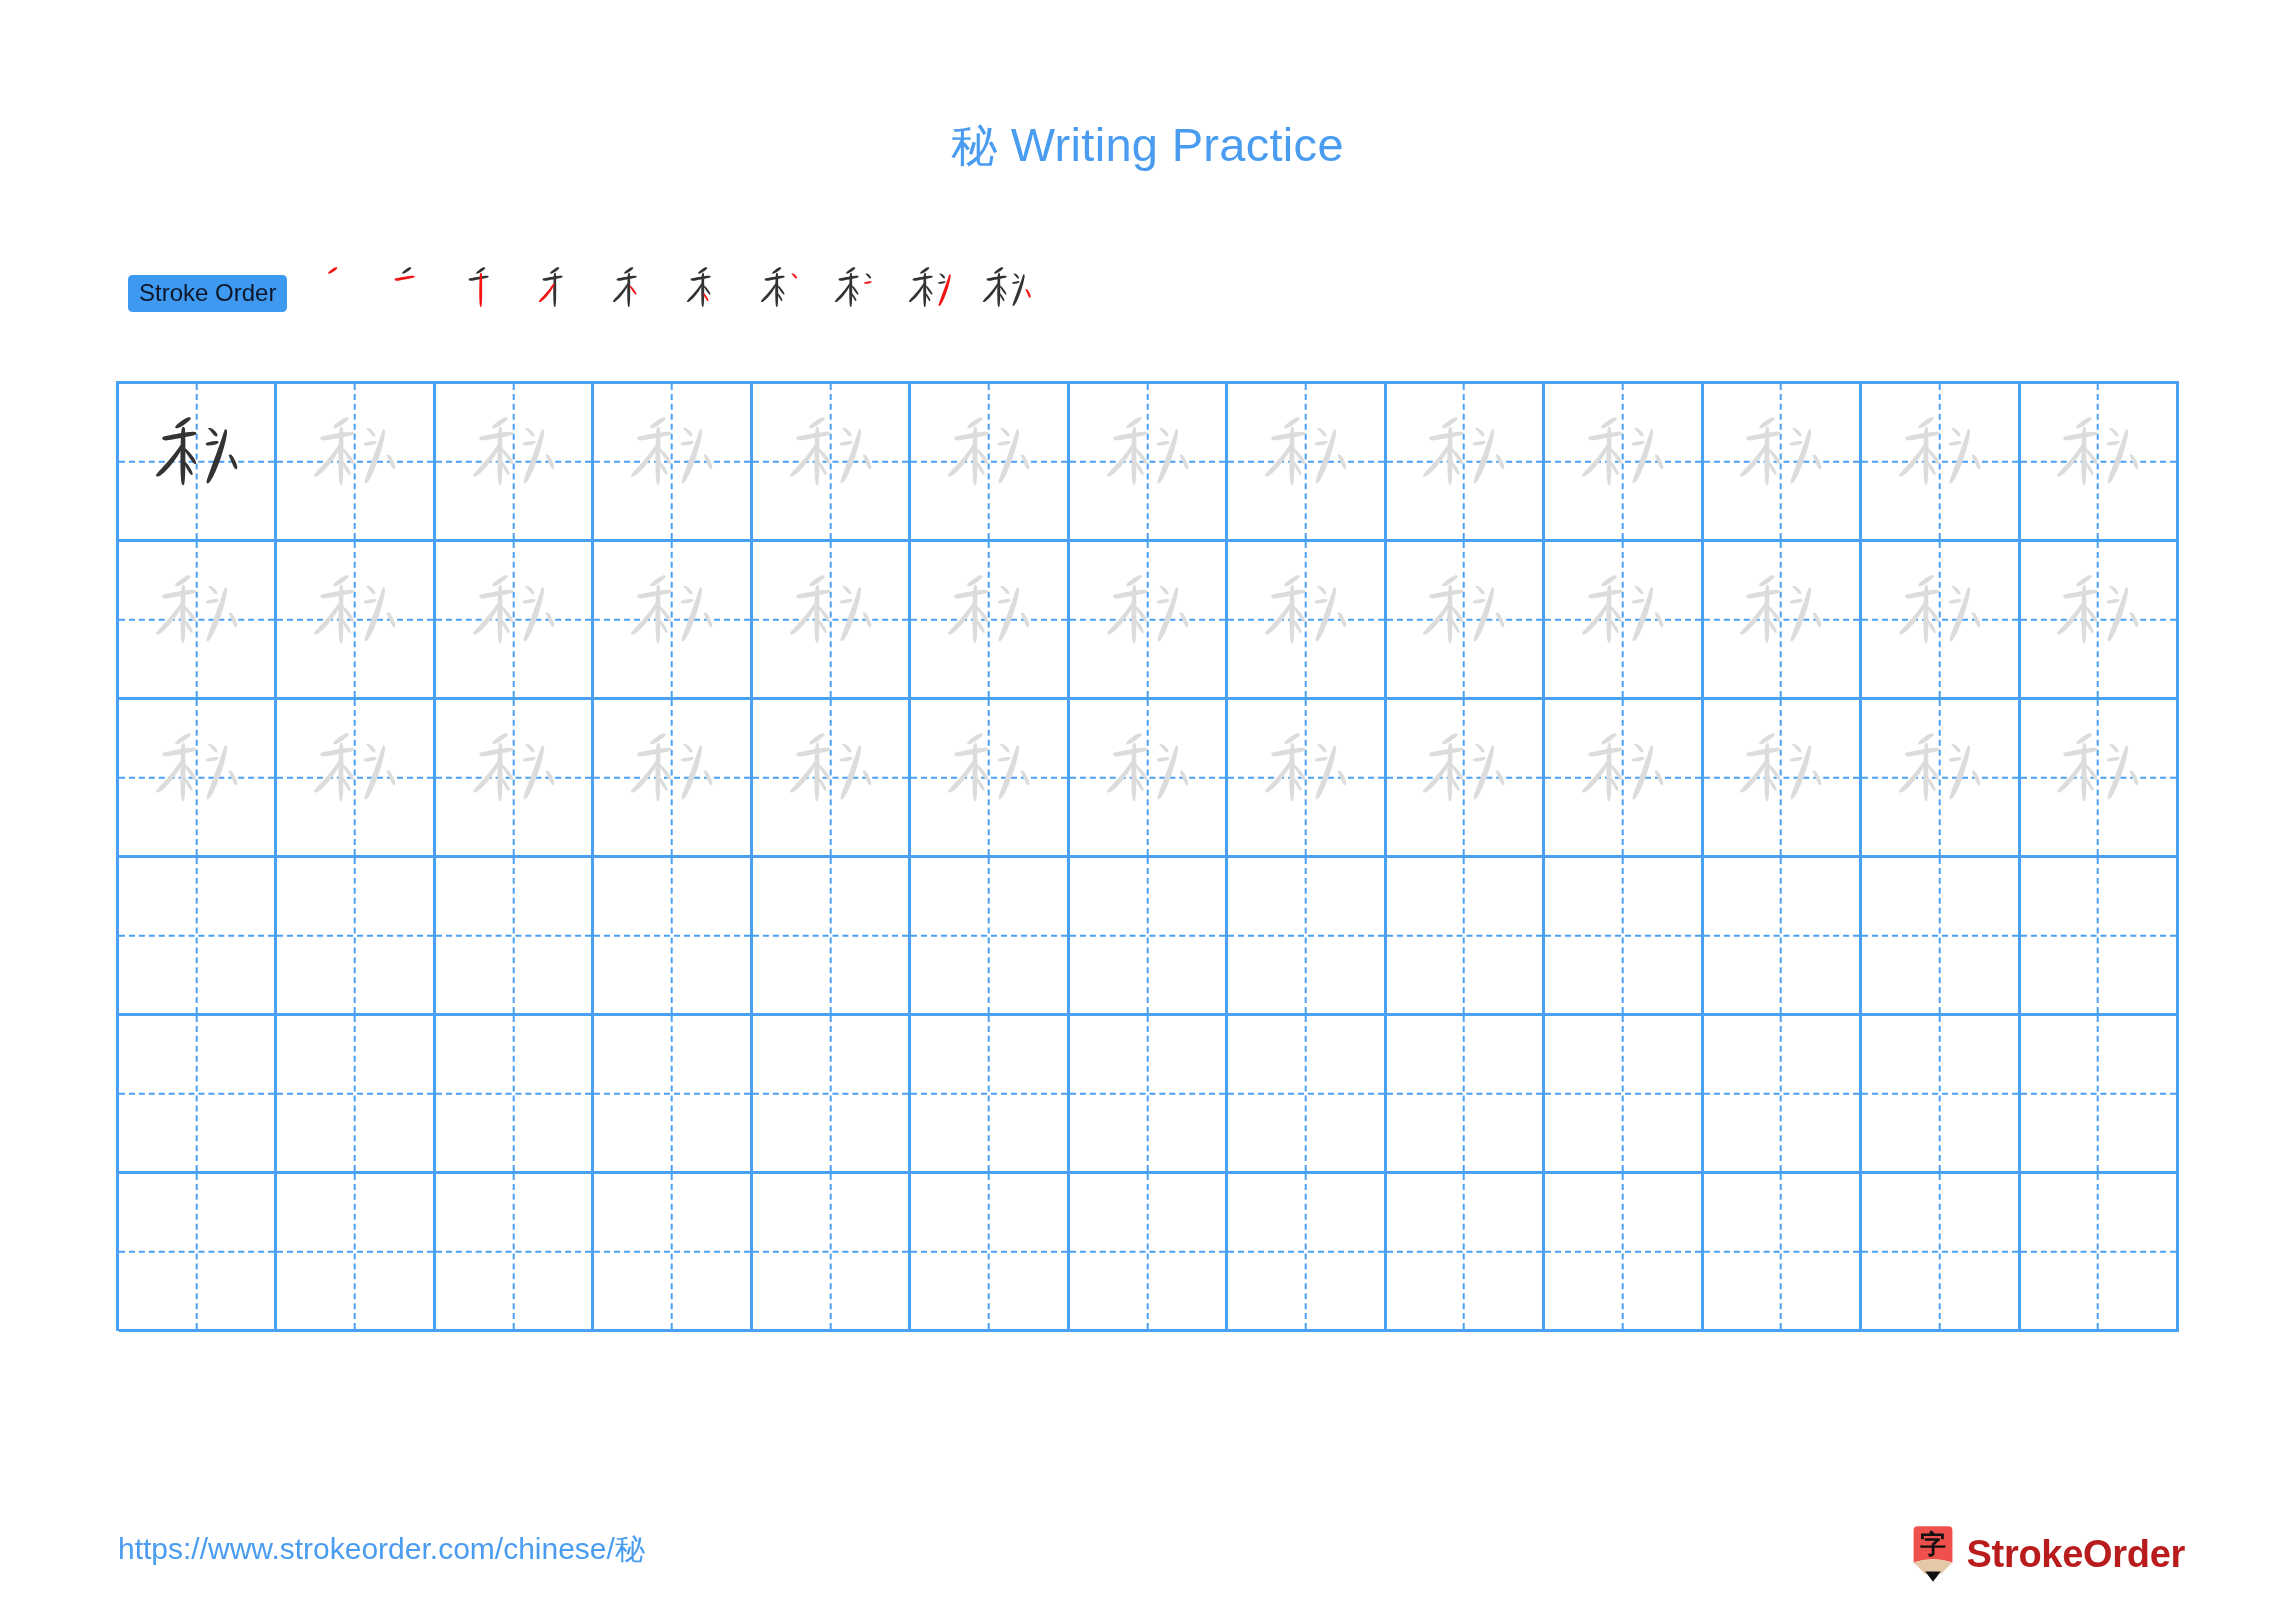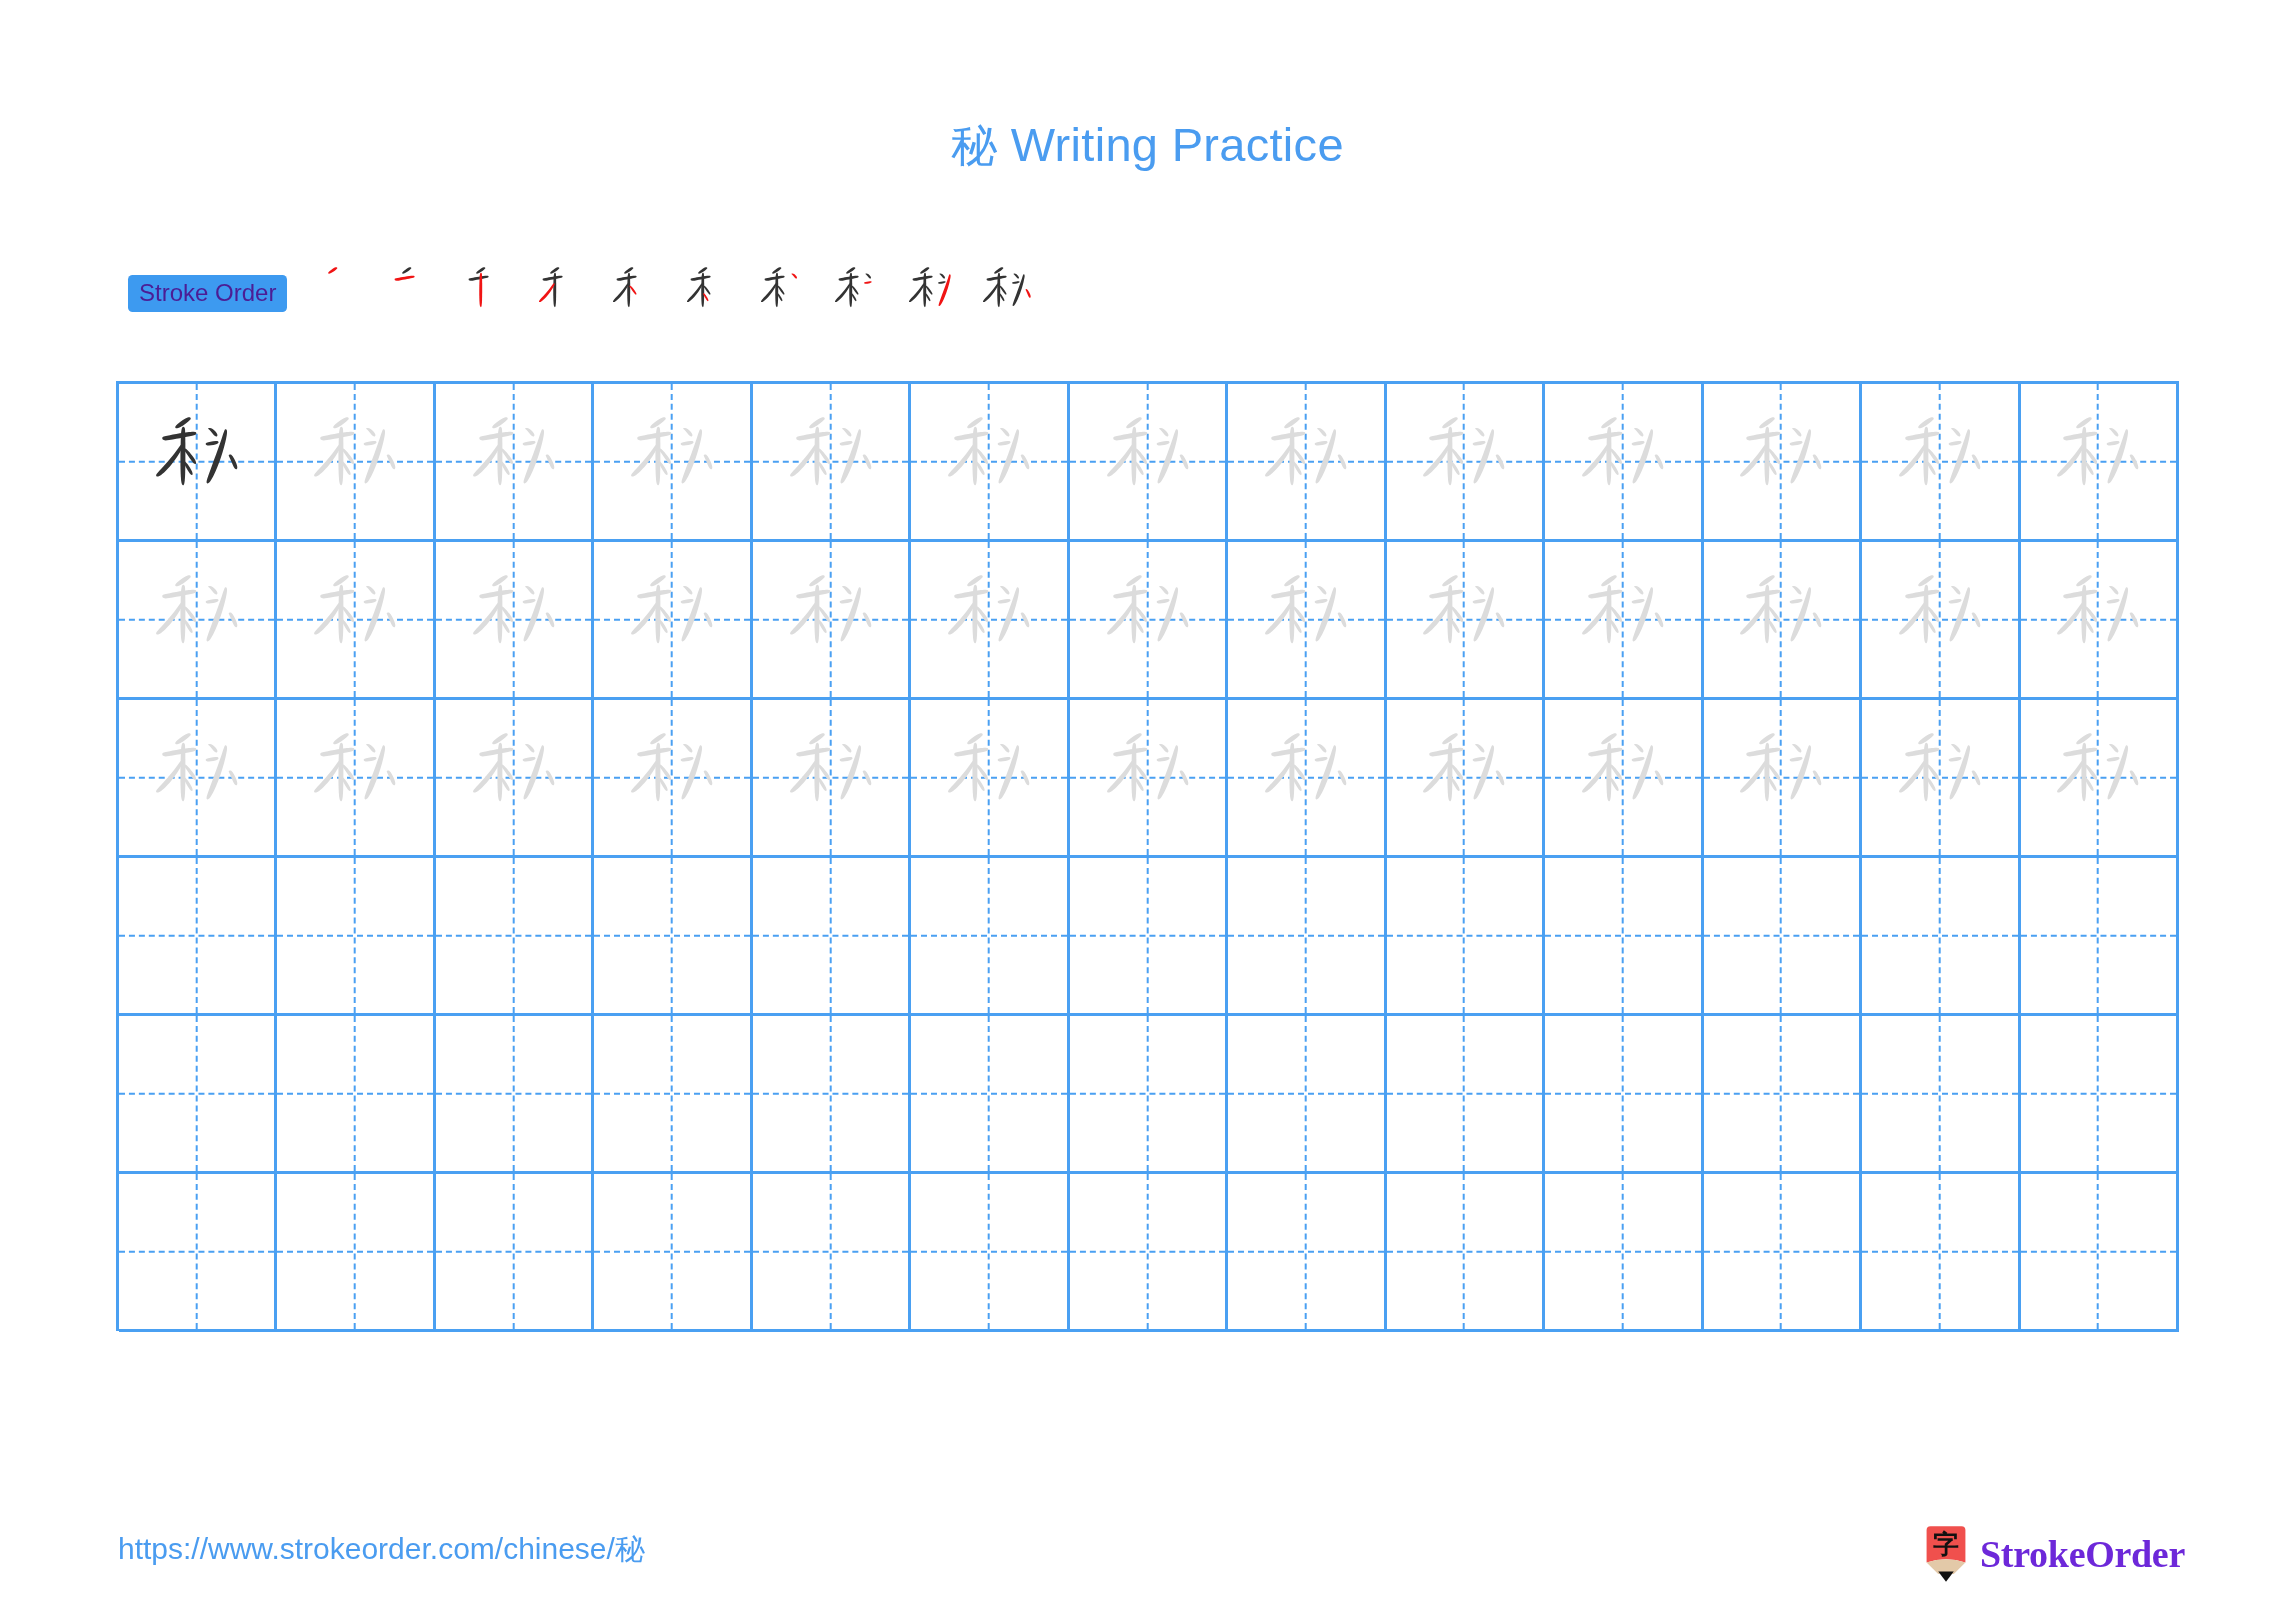--- a/index.html
+++ b/index.html
@@ -37,21 +37,21 @@
   .stroke-order-row {
     position: absolute;
     top: 254px;
     left: 128px;
     height: 79px;
     display: flex;
     align-items: center;
   }
   .stroke-order-badge {
     background: #3d9af0;
-    color: #4c1d95;
+    color: #0f172a;
     font-size: 24px;
     font-weight: 400;
     padding: 5.9px 11px 7.2px 11px;
     border-radius: 4.6px;
     line-height: 1;
     white-space: nowrap;
   }
   .stroke-steps {
     display: flex;
     align-items: flex-start;
@@ -153,24 +153,23 @@
   }
   .brand-mark {
     width: 44px;
     height: 56px;
     position: relative;
     margin-right: 11.8px;
   }
   .brand-name {
     font-size: 38px;
     font-weight: bold;
-    color: #6d28d9;
+    color: #b91c1c;
     letter-spacing: -0.3px;
     white-space: nowrap;
-    font-family: Liberation Serif, serif;
   }
 </style>
 </head>
 <body>
 
 <div class="page-title">
   <span class="hanzi-inline">秘</span><span> Writing Practice</span>
 </div>
 
 <div class="stroke-order-row">

